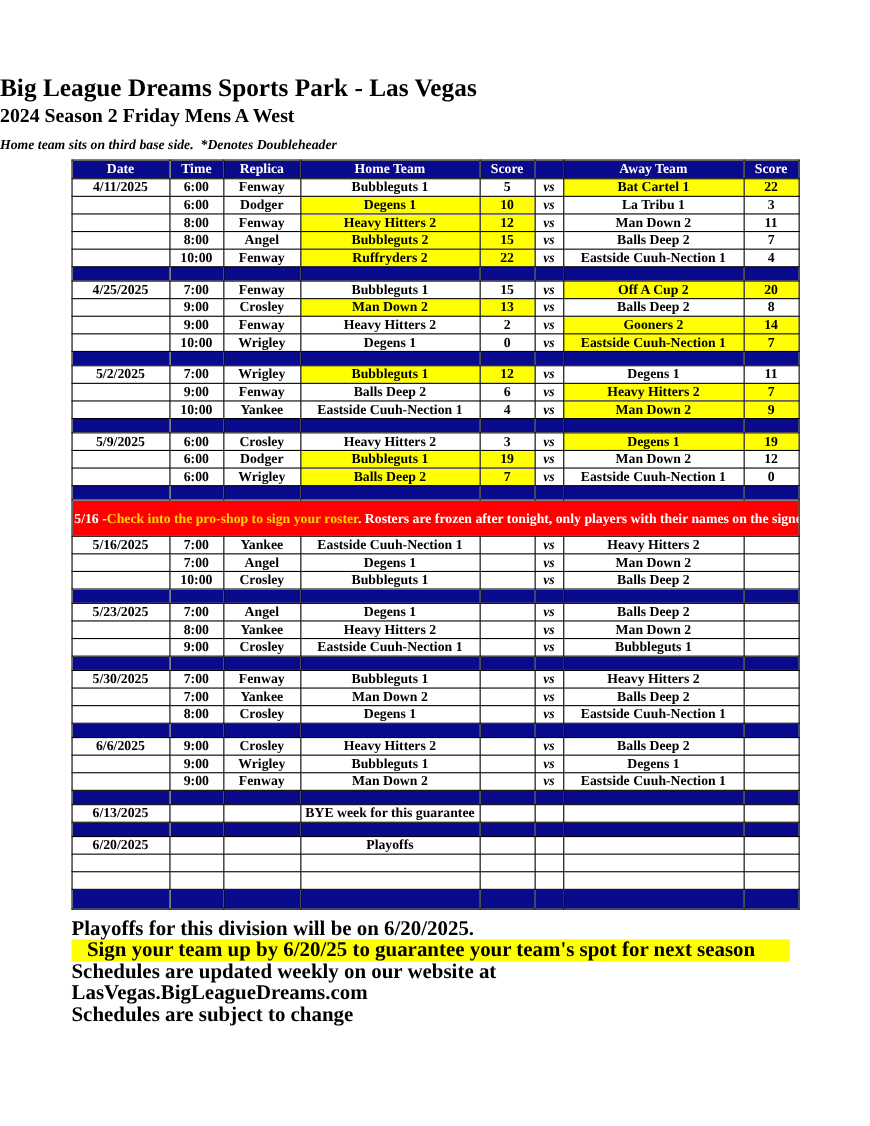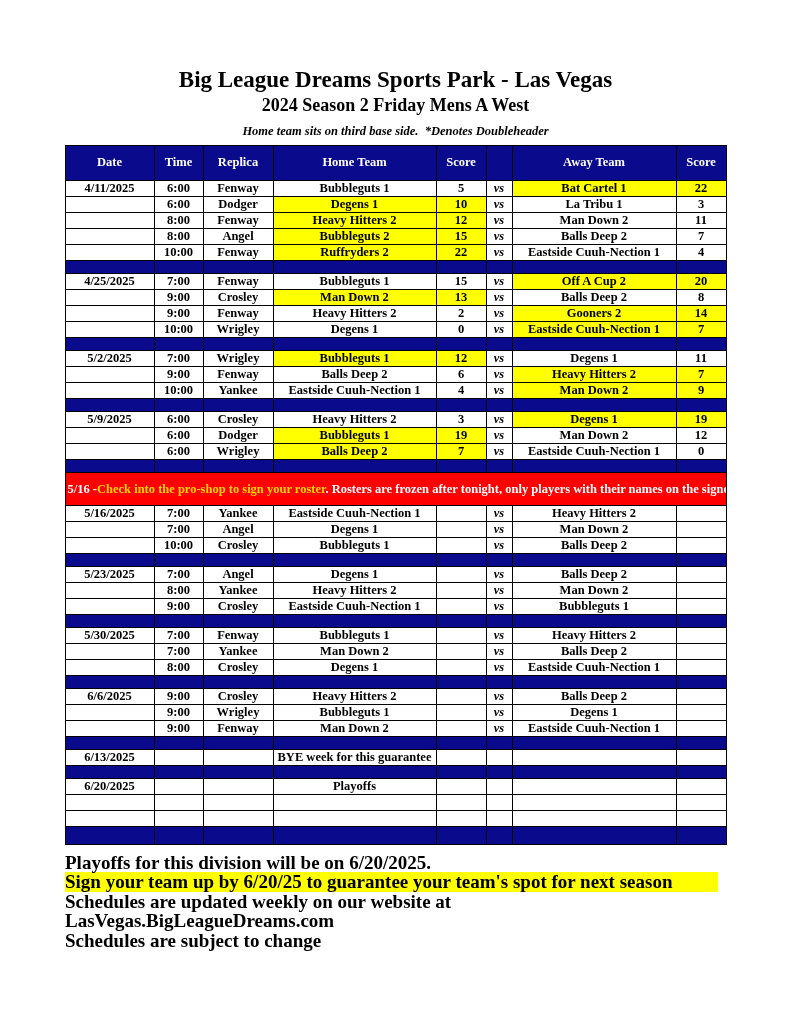--- a/index.html
+++ b/index.html
@@ -2,44 +2,44 @@
 <html style="--navy: #0a0a8c; --yellow: #ffff00; --red: #ff0000; --banner-accent: #ffd400;"><head>
 <meta charset="utf-8">
 <style>
   :root{
     --navy:#0a0a8c; --yellow:#ffff00; --red:#ff0000; --banner-accent:#ffd400;
   }
   *{box-sizing:border-box; margin:0; padding:0;}
   html,body{background:#fff;}
   body{width:791px; height:1024px; font-family:"Liberation Serif","DejaVu Serif",serif; color:#000;}
   .page{width:791px; height:1024px; background:#fff; overflow:hidden;}
-  .doc-header{text-align:center; padding-top:66px;}
+  .doc-header{text-align:left; padding-top:66px;}
   .title{font-size:23px; font-weight:bold; line-height:1.2;}
   .subtitle{font-size:18px; font-weight:bold; line-height:1.3;}
   .note{font-size:12.5px; font-weight:bold; font-style:italic; margin-top:7px;}
   table.schedule{border-collapse:collapse; margin:6px auto 0 auto; width:661px; table-layout:fixed;}
   table.schedule th, table.schedule td{
     border:1px solid #000; text-align:center; font-weight:bold;
     font-size:12.5px; padding:0 2px; overflow:hidden; white-space:nowrap;
   }
-  table.schedule th{background:var(--navy); color:#fff; height:35px;}
+  table.schedule th{background:var(--navy); color:#fff; height:17px;}
   .row-game td{height:16px;}
   .row-sep td{background:var(--navy); height:13px;}
   .row-sep.tall td{height:18px;}
   .row-empty td{height:16px;}
   td.hl{background:var(--yellow);}
   td.vs-col{font-style:italic; font-size:11px;}
   td.banner-cell{
     background:var(--red); color:#fff; font-size:12.5px; font-weight:bold;
     white-space:normal; line-height:16px; height:33px; padding:0 8px;
   }
   td.banner-cell .seg-accent{color:var(--banner-accent);text-align:right;}
   .footer{margin:8px 0 0 65px; font-size:19px; font-weight:bold; line-height:19.5px;}
   .footer-line{width:653px;}
-  .footer-line.highlight{background:var(--yellow);}
+  .footer-line.highlight{background:var(--yellow);padding-left:14px;}
 </style>
 </head>
 <body>
 
 <div class="page">
   <div class="doc-header">
     <div class="title">Big League Dreams Sports Park - Las Vegas</div>
     <div class="subtitle">2024 Season 2 Friday Mens A West</div>
     <div class="note">Home team sits on third base side. &nbsp;*Denotes Doubleheader</div>
   </div>

